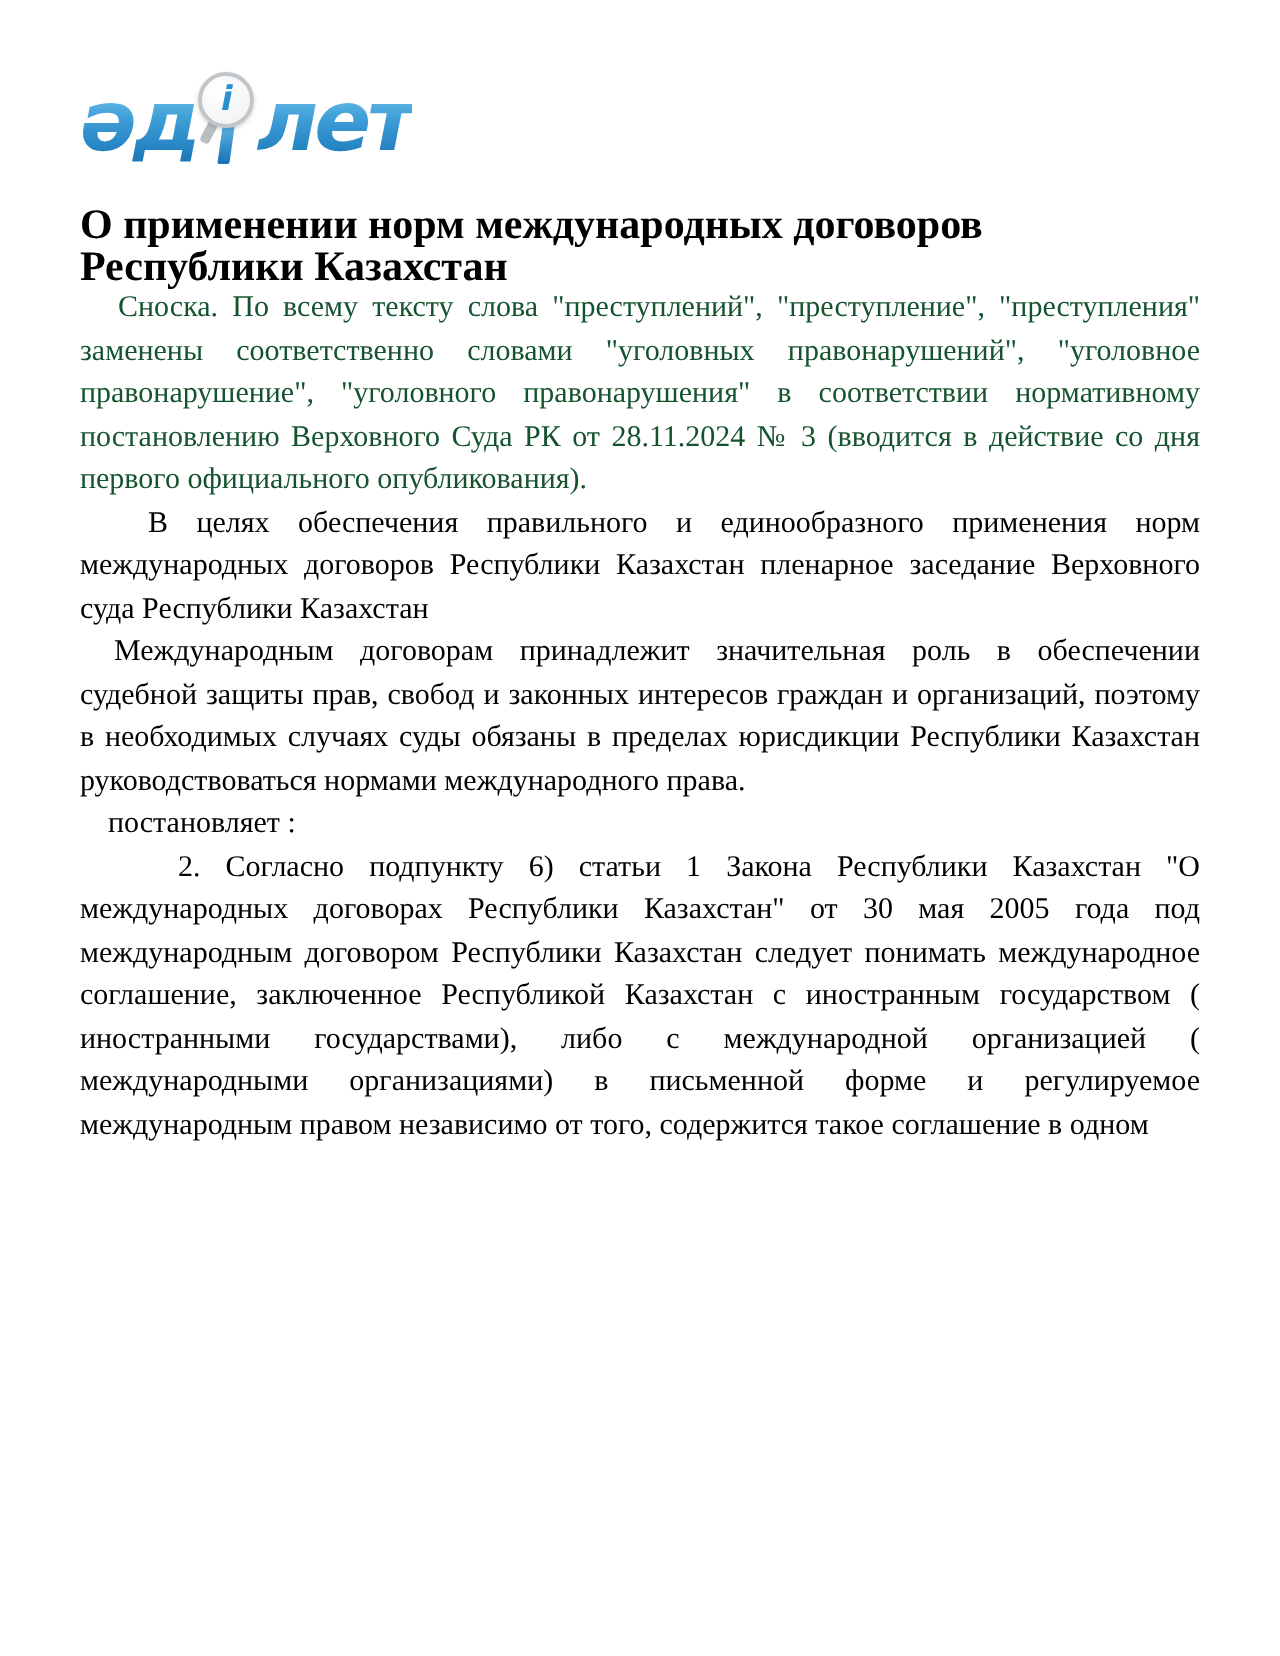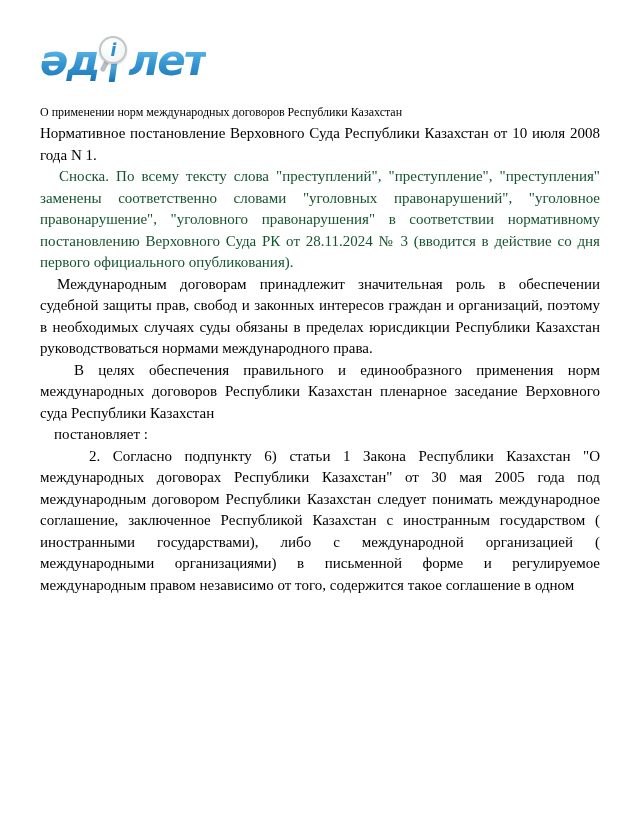--- a/index.html
+++ b/index.html
@@ -31,21 +31,21 @@
   .logo-i{
     font-family:"DejaVu Sans","Liberation Sans",sans-serif;
     font-weight:bold;font-style:italic;font-size:17px;line-height:17px;color:#2a8fd0;
     -webkit-text-fill-color:#2a8fd0;
   }
   .glass-stem{position:absolute;left:12px;top:27px;width:6px;height:19px;background:linear-gradient(180deg,#5fb4e4,#1572b4);border-radius:1px;transform:skewX(-8deg);z-index:1;}
   .glass-handle{position:absolute;left:4px;top:24px;width:5px;height:12px;background:#b9bec2;border-radius:2px;transform:rotate(28deg);z-index:0;}
 
   
   .doc-title{
-    font-size:12px;font-weight:normal;margin:14px 0 0 0;line-height:21px;
+    font-size:21px;font-weight:bold;margin:14px 0 0 0;line-height:21px;
   }
   .subtitle{margin:10px 0 0 0;}
   .para{
     margin:0;font-size:15px;line-height:21.5px;text-align:justify;
   }
   .red{color:#14532d;}
   .bold{font-weight:normal;}
   .ind-a{text-indent:19px}
   .ind-b{text-indent:13px}
   .ind-c{text-indent:17px}
@@ -68,28 +68,27 @@
       <span class="glass-stem"></span>
       <span class="glass-circle">
         <span class="logo-i">і</span>
       </span>
     </span>
     <span class="logo-txt">лет</span>
   </div>
 
   <h1 class="doc-title">О применении норм международных договоров Республики Казахстан</h1>
 
-  <p class="para subtitle">Нормативное постановление Верховного Суда Республики Казахстан от 10 июля 2008 года N 1.</p>
 
   <p class="para red ind-a">Сноска. По всему тексту слова "преступлений", "преступление", "преступления" заменены соответственно словами "уголовных правонарушений", "уголовное правонарушение", "уголовного правонарушения" в соответствии нормативному постановлению Верховного Суда РК от 28.11.2024 № 3 (вводится в действие со дня первого официального опубликования).</p>
 
 
+  <p class="para ind-d">В целях обеспечения правильного и единообразного применения норм международных договоров Республики Казахстан пленарное заседание Верховного суда Республики Казахстан</p>
+
   <p class="para ind-c">Международным договорам принадлежит значительная роль в обеспечении судебной защиты прав, свобод и законных интересов граждан и организаций, поэтому в необходимых случаях суды обязаны в пределах юрисдикции Республики Казахстан руководствоваться нормами международного права.</p>
-
-  <p class="para ind-d">В целях обеспечения правильного и единообразного применения норм международных договоров Республики Казахстан пленарное заседание Верховного суда Республики Казахстан</p>
 
   <p class="para bold ind-e">постановляет :</p>
 
 
 
 
   <p class="para ind-i">2. Согласно подпункту 6) статьи 1 Закона Республики Казахстан "О международных договорах Республики Казахстан" от 30 мая 2005 года под международным договором Республики Казахстан следует понимать международное соглашение, заключенное Республикой Казахстан с иностранным государством ( иностранными государствами), либо с международной организацией ( международными организациями) в письменной форме и регулируемое международным правом независимо от того, содержится такое соглашение в одном</p>
 
 </div>
 

